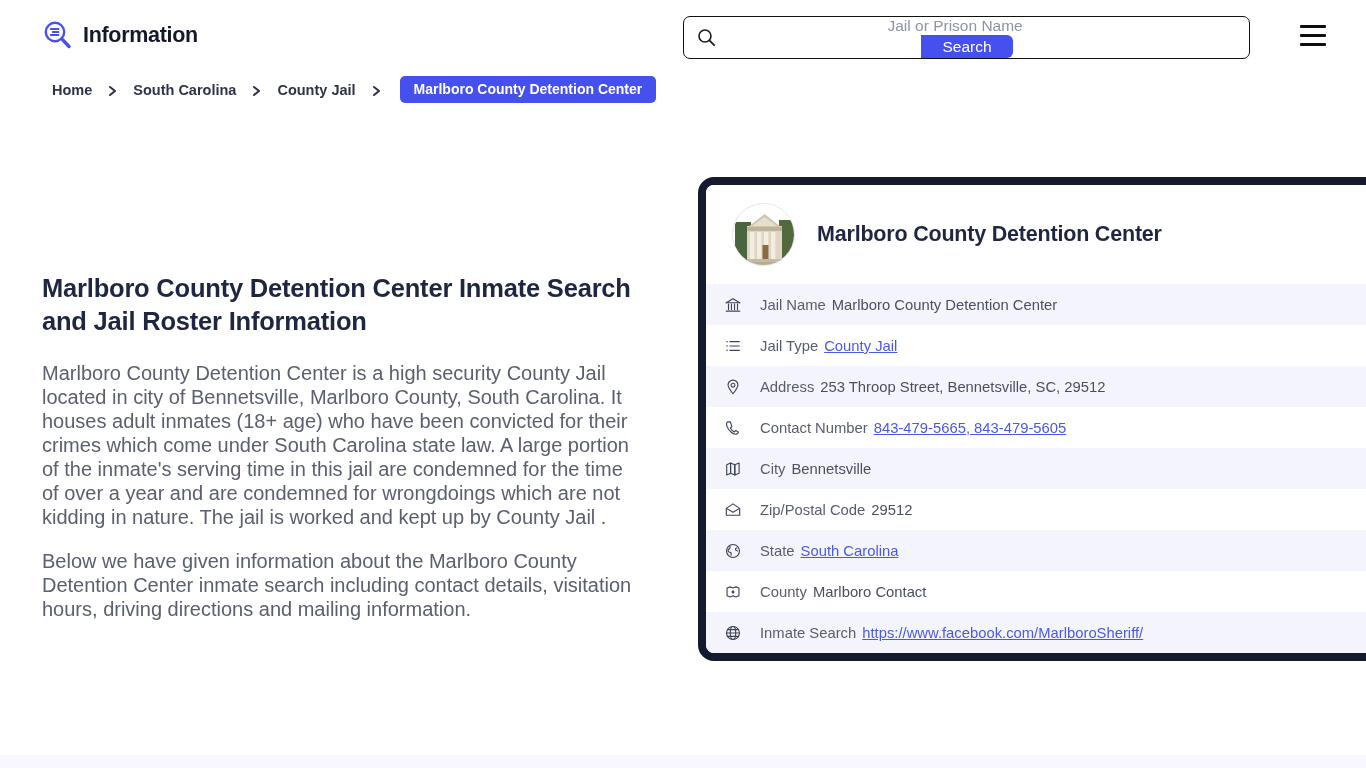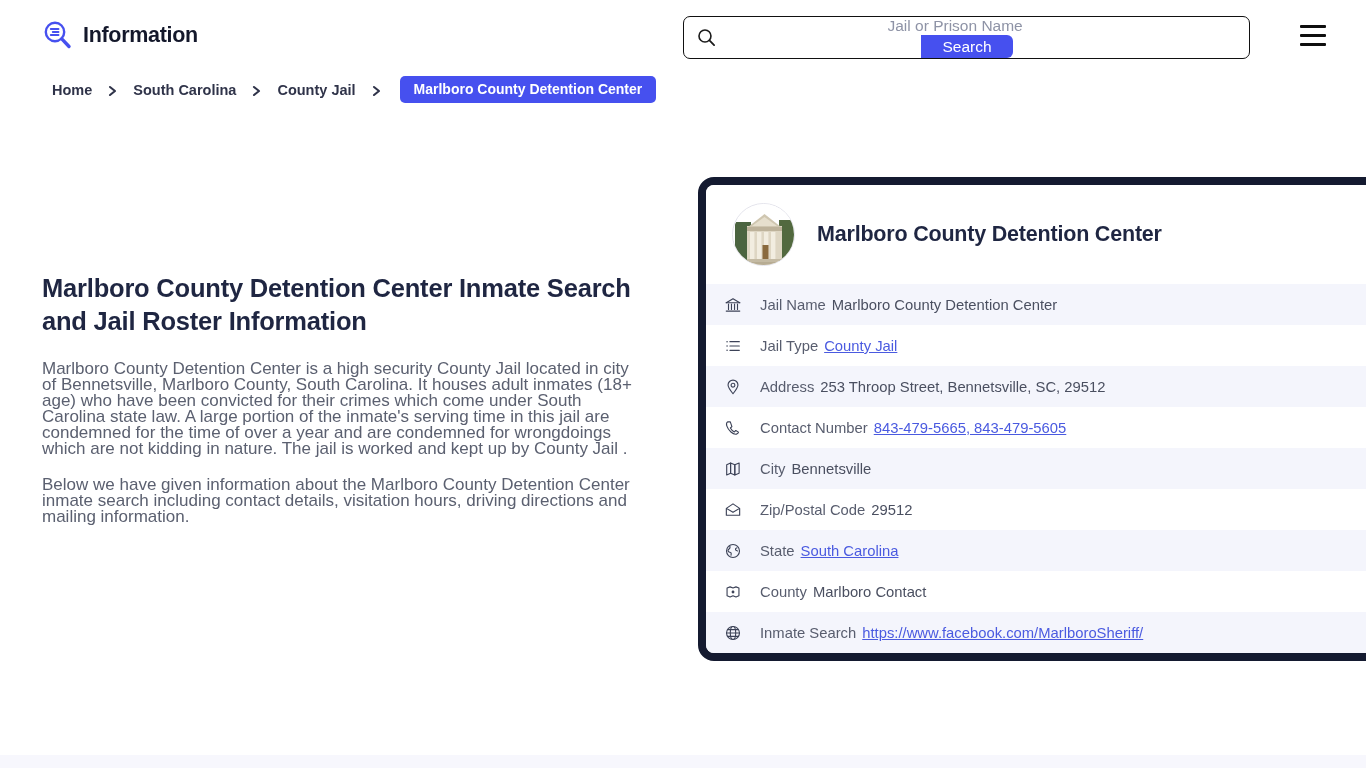--- a/index.html
+++ b/index.html
@@ -157,22 +157,22 @@
   }
   .page-title {
     font-size: 25.5px;
     line-height: 33px;
     font-weight: 700;
     color: #1f2642;
     letter-spacing: -0.2px;
     margin-bottom: 23px;
   }
   .body-par {
-    font-size: 17px;
-    line-height: 16px;
+    font-size: 20px;
+    line-height: 24px;
     color: #5b6070;
     margin-bottom: 20px;
   }
   .body-par:last-child { margin-bottom: 0; }
 
   
   .info-card {
     position: absolute;
     left: 698px;
     top: 177px;

